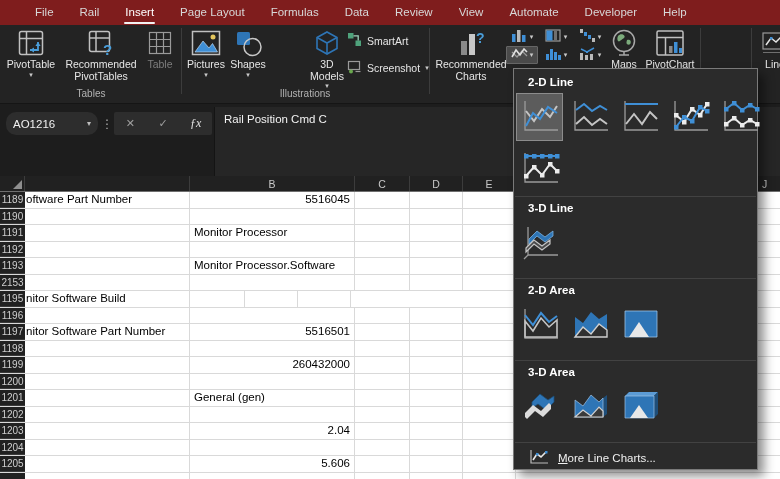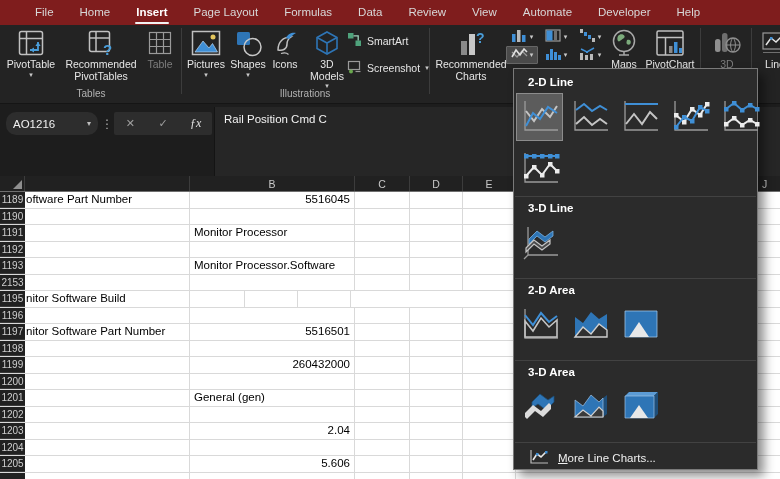--- a/index.html
+++ b/index.html
@@ -4,21 +4,21 @@
 <style>
   *{box-sizing:border-box;margin:0;padding:0}
   body{margin:0;background:#101010}
   .app{position:relative;width:780px;height:479px;background:#1f1f1f;overflow:hidden;
        font-family:"Liberation Sans",sans-serif;color:#e6e6e6;-webkit-font-smoothing:antialiased}
 
   
   .tabbar{position:absolute;top:0;left:0;right:0;height:25px;background:#7f1d1d;
           display:flex;align-items:center;padding-left:22px}
   .tab{position:relative;height:25px;line-height:25px;padding:0 13px;font-size:11.5px;color:#d8d8d8;cursor:default}
-  .tab.active{color:#fff;font-weight:bold}
+  .tab.active{color:#fff;font-weight:normal}
   .tab.active .ul{position:absolute;left:12px;right:12px;bottom:1px;height:2.5px;background:#f2f2f2;border-radius:2px}
 
   
   .ribbon{position:absolute;top:25px;left:0;width:780px;height:78px;background:#232323}
   .vdiv{position:absolute;top:3px;height:66px;width:1px;background:#3c3c3c}
   .glabel{position:absolute;bottom:4px;font-size:10px;color:#b3b3b3;text-align:center}
   .bigbtn{position:absolute;top:2px;display:flex;flex-direction:column;align-items:center;cursor:default}
   .bicon{height:32px;display:flex;align-items:center;justify-content:center}
   .blbl{font-size:10.5px;line-height:11.5px;color:#e6e6e6;text-align:center;white-space:normal}
   .blbl.dis{color:#7d7d7d}
@@ -93,21 +93,21 @@
     <marker id="mkb" markerUnits="userSpaceOnUse" markerWidth="5" markerHeight="5" refX="2.5" refY="2.5">
       <rect width="5" height="5" fill="#3f8fd6"></rect>
     </marker>
   </defs>
 </svg>
 
 <div class="app">
 
   <div class="tabbar">
     <div class="tab"><span>File</span></div>
-    <div class="tab"><span>Home</span></div>
+    <div class="tab"><span>Rail</span></div>
     <div class="tab active"><span>Insert</span><span class="ul"></span></div>
     <div class="tab"><span>Page Layout</span></div>
     <div class="tab"><span>Formulas</span></div>
     <div class="tab"><span>Data</span></div>
     <div class="tab"><span>Review</span></div>
     <div class="tab"><span>View</span></div>
     <div class="tab"><span>Automate</span></div>
     <div class="tab"><span>Developer</span></div>
     <div class="tab"><span>Help</span></div>
   </div>
@@ -163,30 +163,20 @@
     <div class="bigbtn" style="left:228px;width:40px">
       <div class="bicon">
         <svg width="27" height="27" viewBox="0 0 27 27">
           <rect x="2" y="2" width="13" height="13" rx="1.5" fill="#2e75b6"></rect>
           <circle cx="17.5" cy="17" r="8.5" stroke="#c8c8c8" stroke-width="1.5" fill="none"></circle>
         </svg>
       </div>
       <div class="blbl">Shapes</div>
       <div class="cdn">▾</div>
     </div>
-    <div class="bigbtn" style="left:266px;width:38px">
-      <div class="bicon">
-        <svg width="28" height="28" viewBox="0 0 28 28">
-          <path d="M7 21 C7 13 12 8 20 8 C17 10 16 12 16 15 C16 20 12 22 7 21 Z" stroke="#c0c0c0" stroke-width="1.5" fill="none"></path>
-          <path d="M15 9 C17 4 22 3 25 4 C22 6 20 7 18.5 10 Z" fill="#3f8fd6"></path>
-          <path d="M10 24.5 C13 23.5 15.5 23.5 17.5 25.5" stroke="#c0c0c0" stroke-width="1.2" fill="none"></path>
-        </svg>
-      </div>
-      <div class="blbl">Icons</div>
-    </div>
     <div class="bigbtn" style="left:304px;width:46px">
       <div class="bicon">
         <svg width="26" height="27" viewBox="0 0 26 27">
           <path d="M13 2 L23 7.5 V18.5 L13 24 L3 18.5 V7.5 Z" stroke="#2e75b6" stroke-width="1.6" fill="none"></path>
           <path d="M3 7.5 L13 13 L23 7.5 M13 13 V24" stroke="#2e75b6" stroke-width="1.6" fill="none"></path>
         </svg>
       </div>
       <div class="blbl" style="width:40px">3D Models</div>
       <div class="cdn">▾</div>
     </div>
@@ -307,31 +297,20 @@
           <path d="M2 8.5 H28 M10.5 8.5 V26" class="s"></path>
           <rect x="14" y="17" width="3.5" height="7" fill="#8a8a8a"></rect>
           <rect x="19" y="13" width="3.5" height="11" fill="#3f8fd6"></rect>
           <rect x="24" y="19" width="3" height="5" fill="#3f8fd6"></rect>
         </svg>
       </div>
       <div class="blbl">PivotChart</div>
     </div>
     <div class="vdiv" style="left:700px"></div>
 
-    <div class="bigbtn" style="left:704px;width:46px">
-      <div class="bicon">
-        <svg width="30" height="30" viewBox="0 0 30 30">
-          <rect x="3" y="11" width="5.5" height="13" rx="2.5" fill="#8f8f8f"></rect>
-          <rect x="10" y="5" width="5.5" height="19" rx="2.5" fill="#6f6f6f"></rect>
-          <circle cx="21" cy="17" r="7" stroke="#8f8f8f" stroke-width="1.3" fill="none"></circle>
-          <path d="M14 17 H28 M21 10 C24.2 12.5 24.2 21.5 21 24 M21 10 C17.8 12.5 17.8 21.5 21 24" stroke="#8f8f8f" stroke-width="1" fill="none"></path>
-        </svg>
-      </div>
-      <div class="blbl dis">3D</div>
-    </div>
     <div class="vdiv" style="left:751px"></div>
 
     <div class="bigbtn" style="left:755px;width:40px">
       <div class="bicon">
         <svg width="27" height="23" viewBox="0 0 27 23">
           <rect x="1" y="1" width="24" height="16" class="sg"></rect>
           <polyline points="4,13 9,6 14,10 20,4" stroke="#e6e6e6" stroke-width="1.5" fill="none"></polyline>
           <rect x="8" y="5" width="2.5" height="2.5" fill="#3f8fd6"></rect>
           <rect x="19" y="3" width="2.5" height="2.5" fill="#3f8fd6"></rect>
           <path d="M1 20.5 H25" stroke="#6f6f6f" stroke-width="1"></path>

